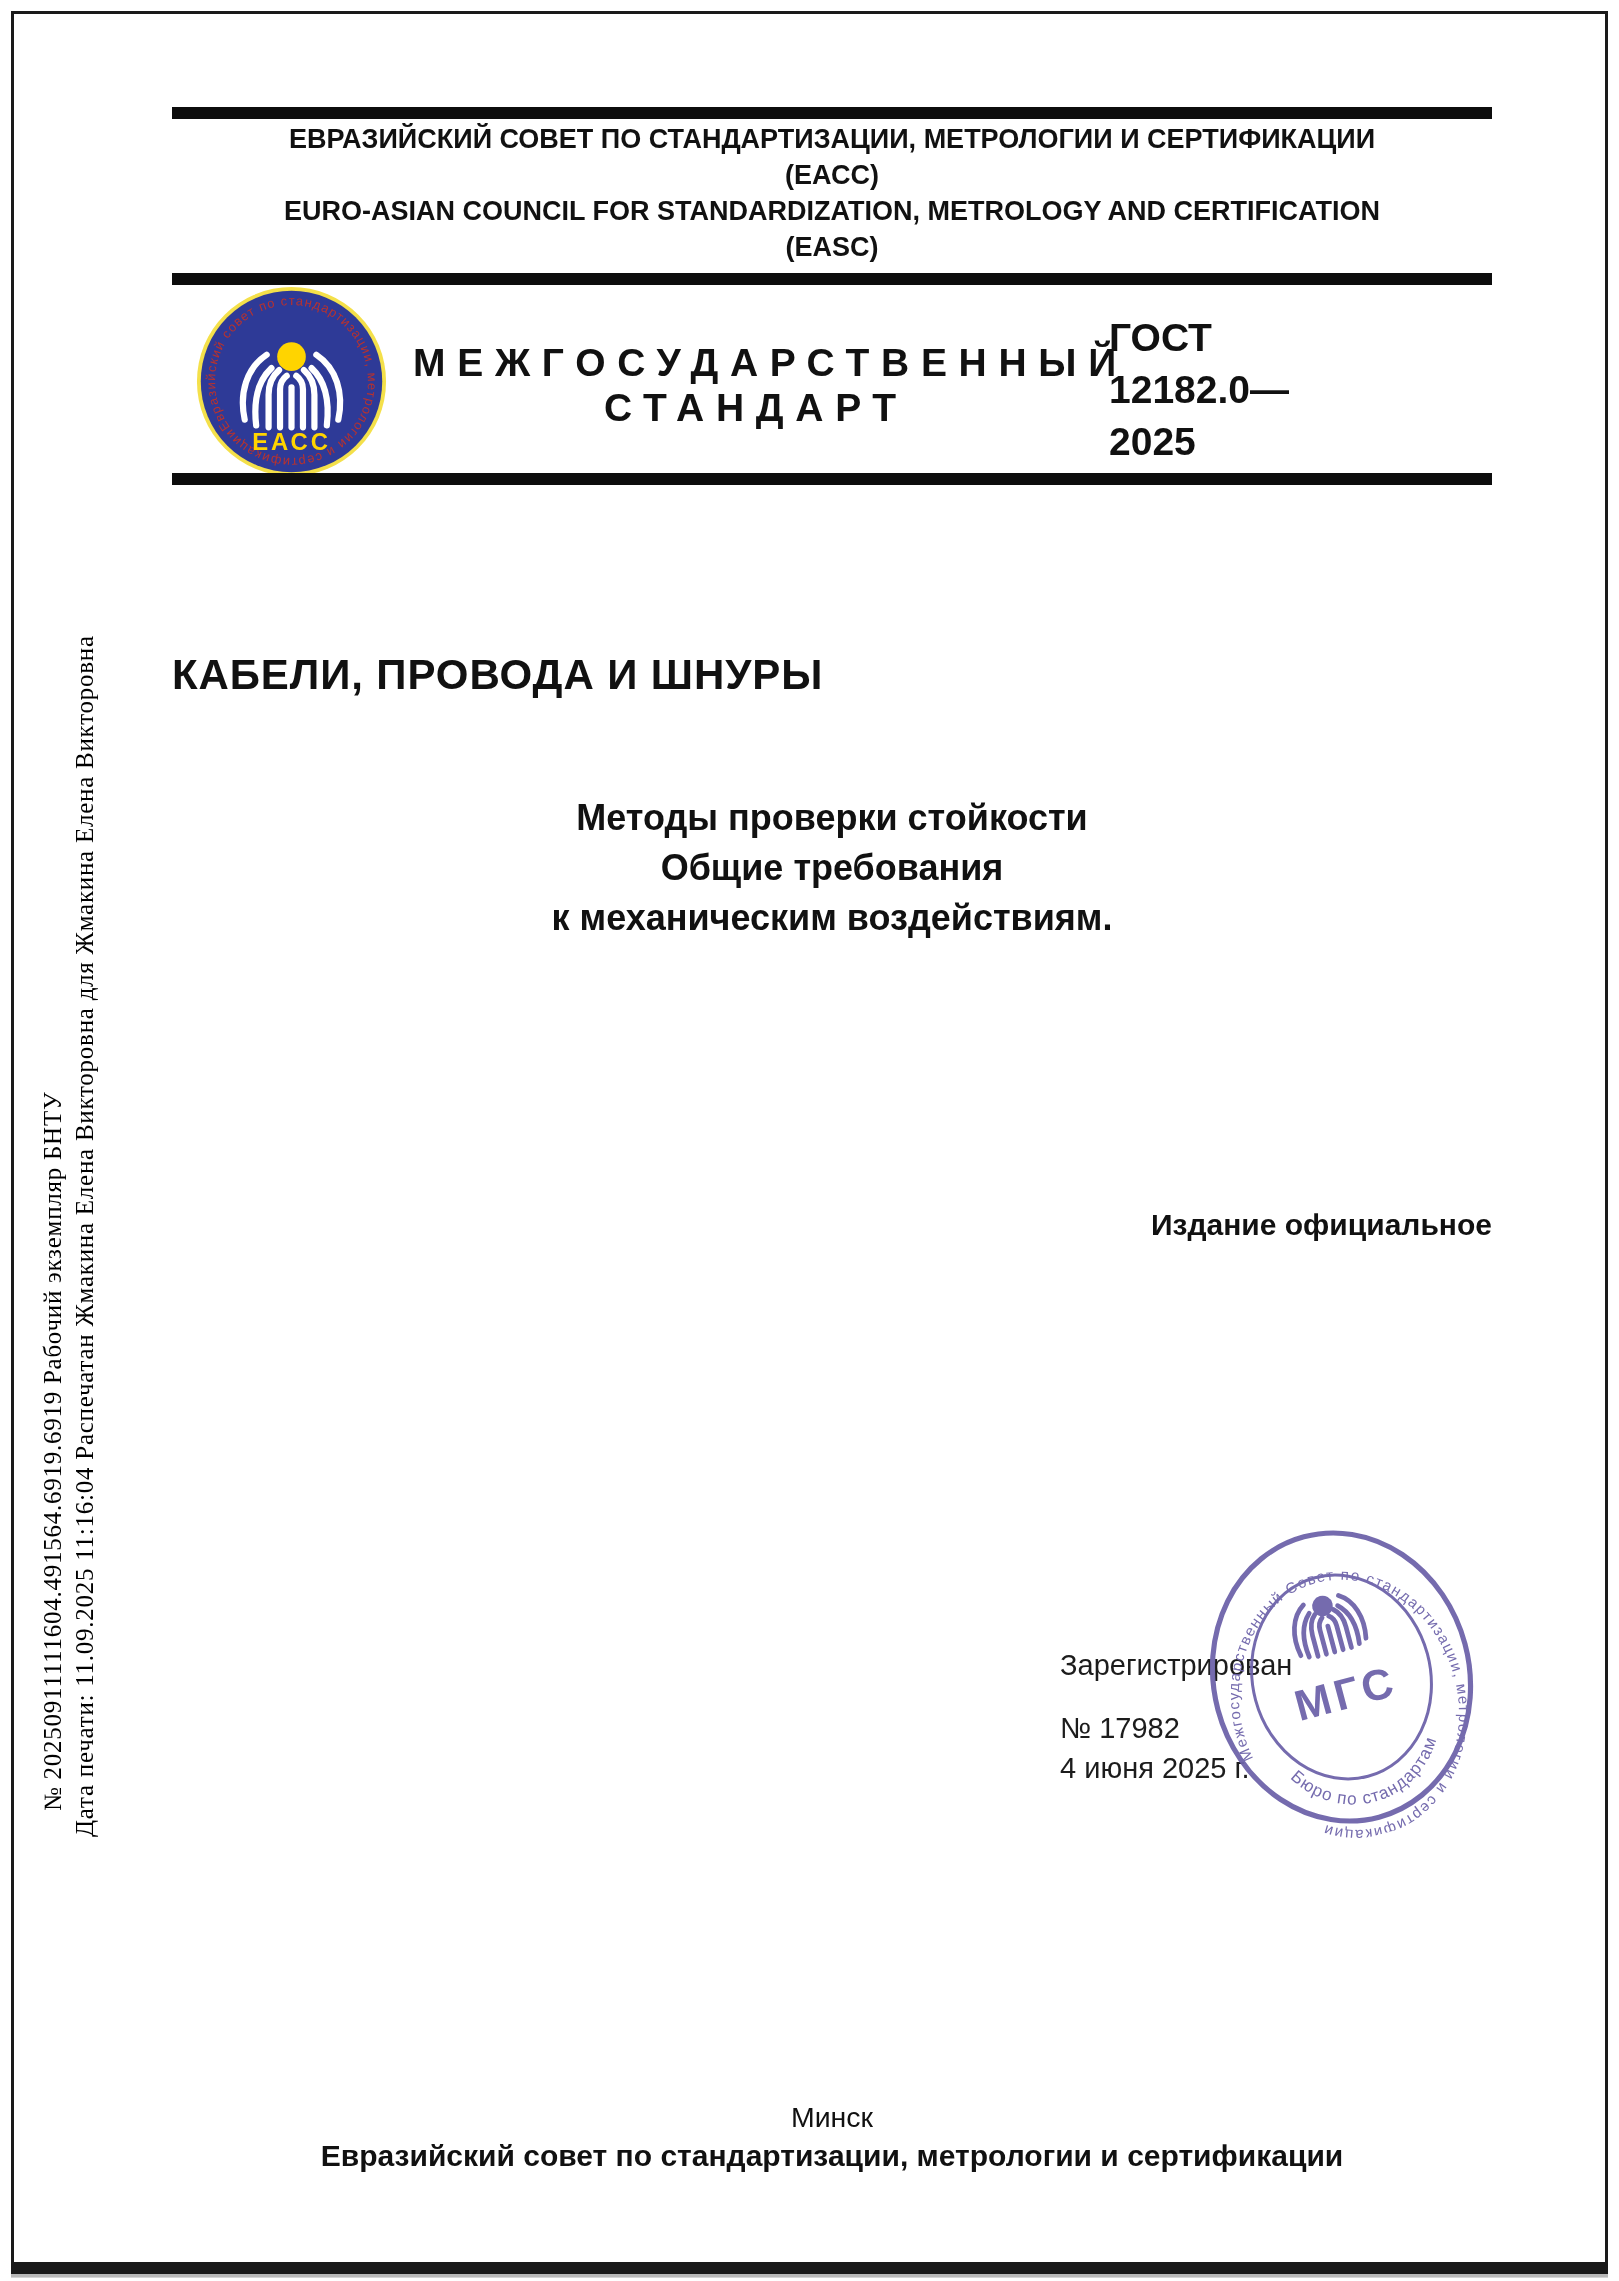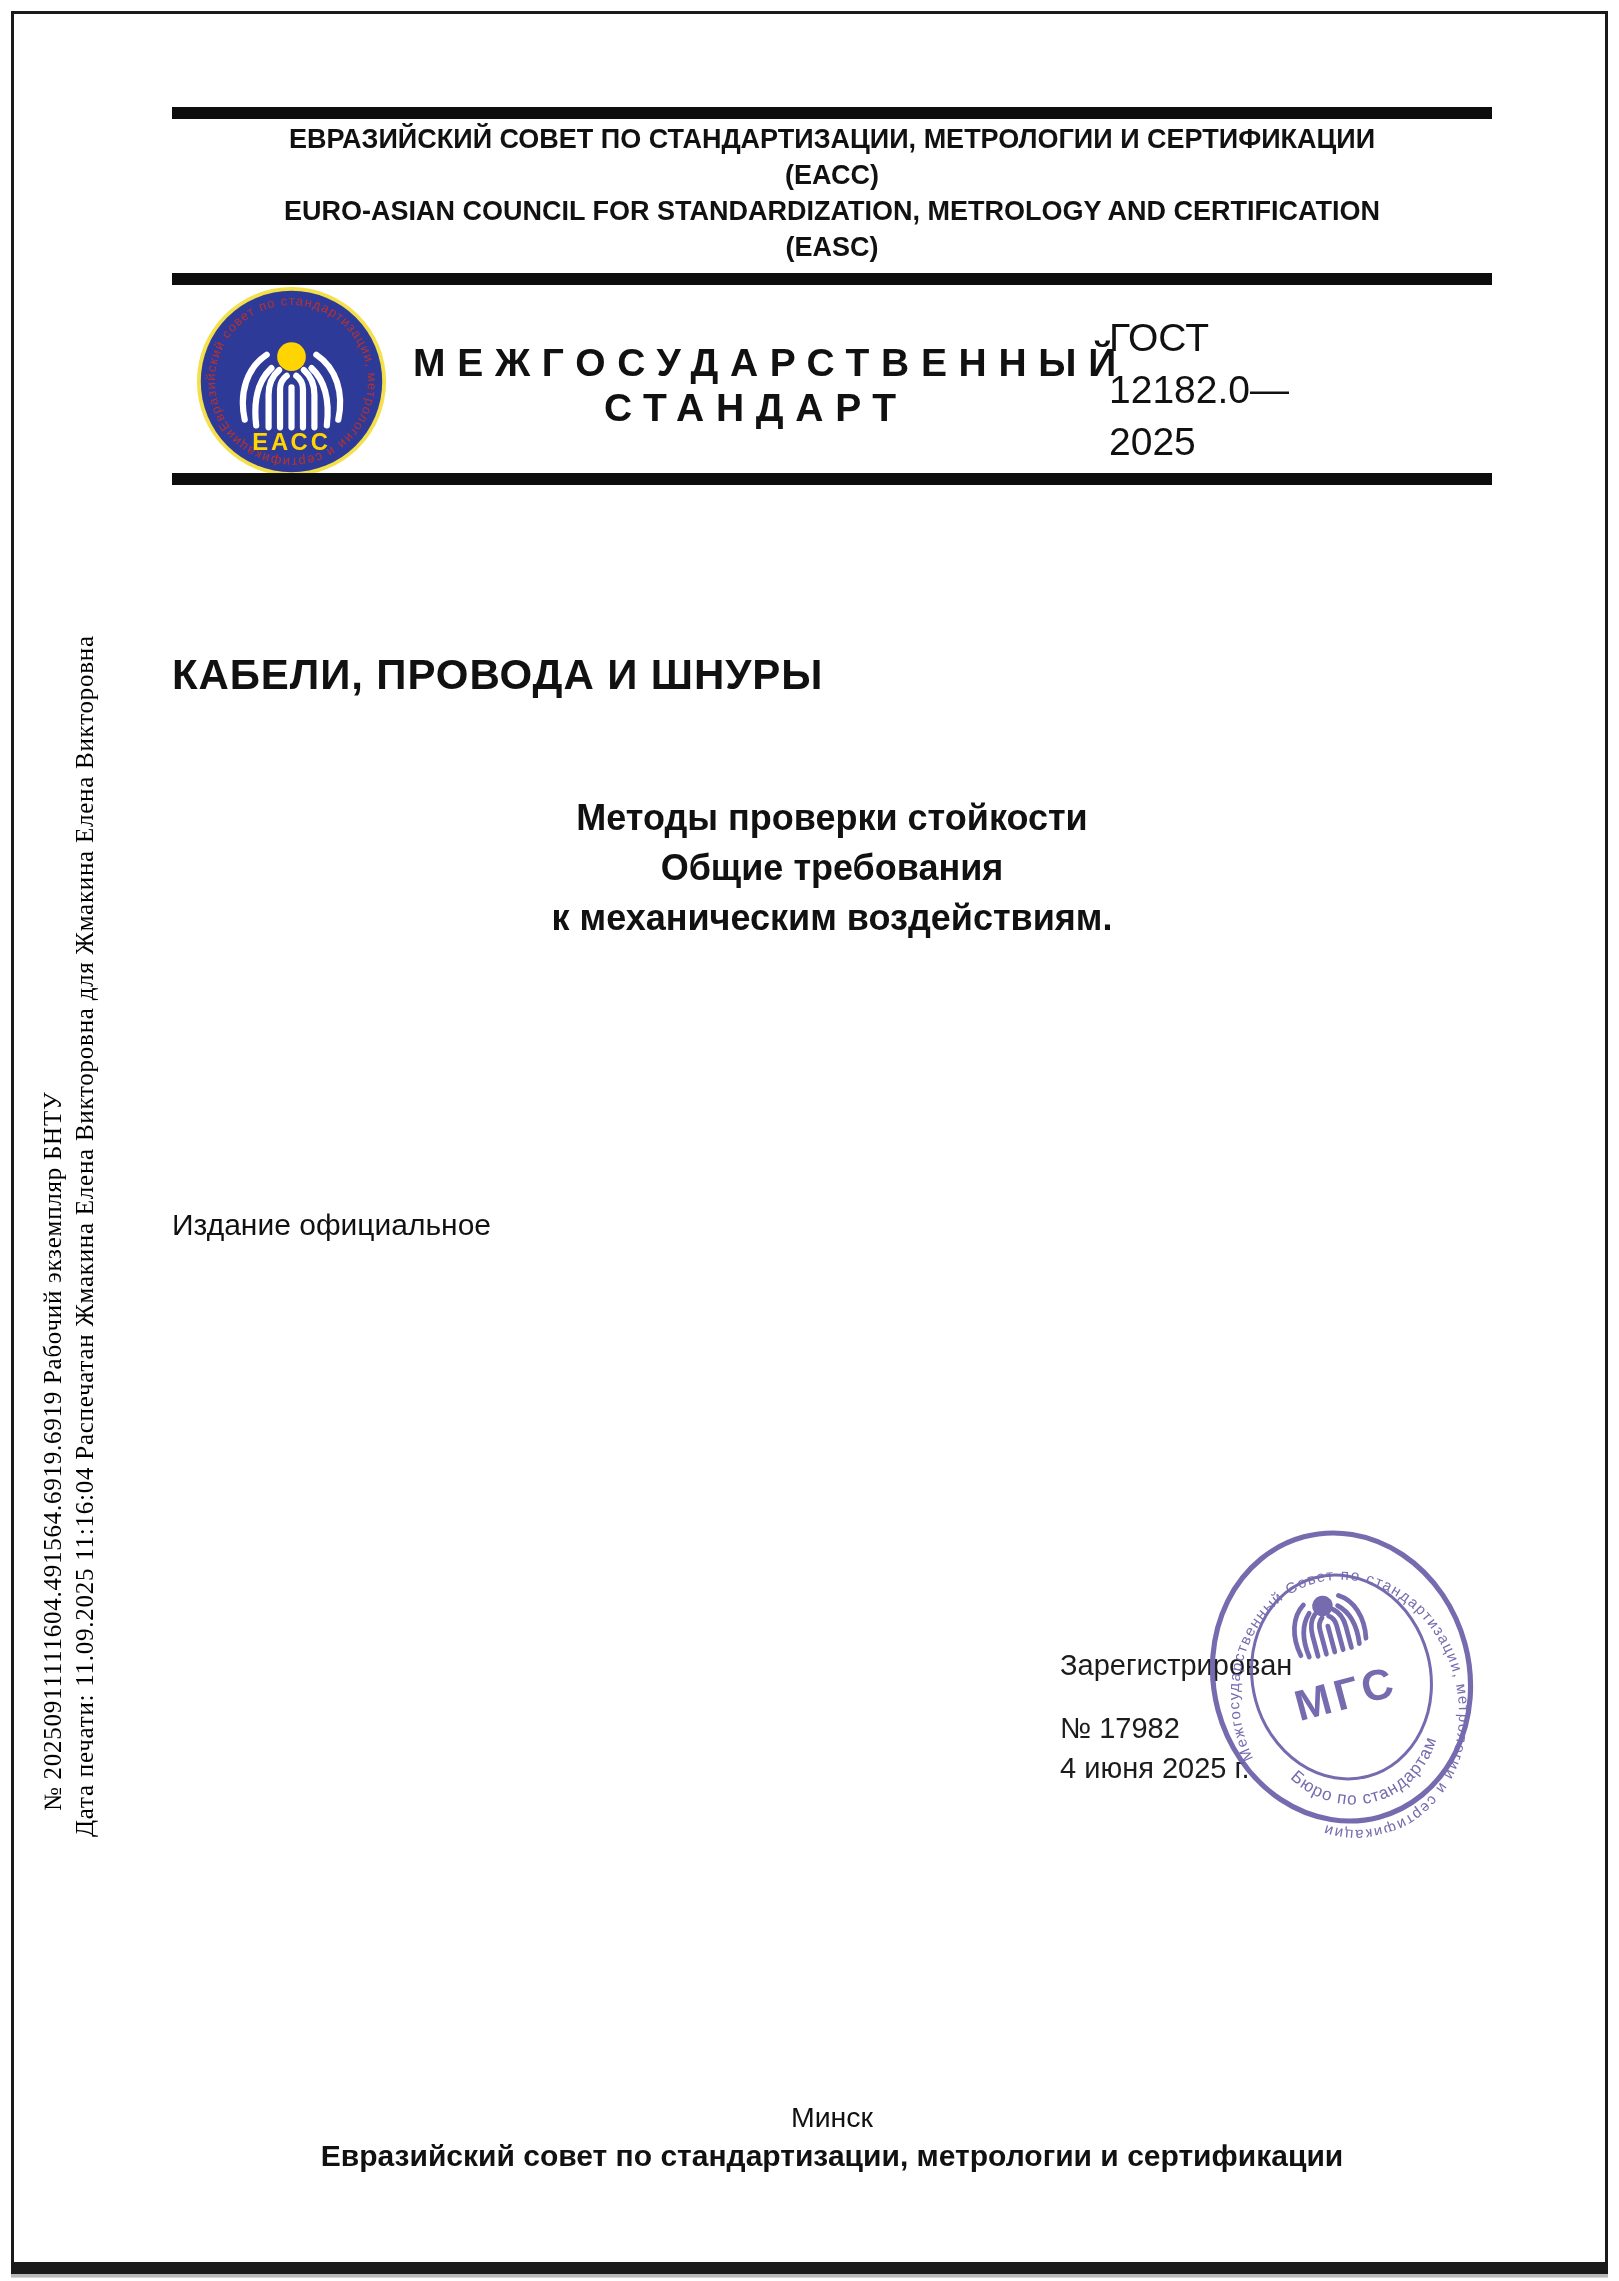--- a/index.html
+++ b/index.html
@@ -6,28 +6,28 @@
   .stage { position:relative; width:1619px; height:2281px; background:#ffffff;
            font-family:"Liberation Sans", sans-serif; color:#111; overflow:hidden; }
   .frame { position:absolute; left:10.7px; top:10.7px; right:10.7px; bottom:7.1px;
            border:3.6px solid #1a1a1a; border-bottom-width:12.5px;
            box-shadow:0 3.6px 0 #b9b9b9; pointer-events:none; }
   .rule { position:absolute; left:172px; width:1320px; height:11.6px; background:#0d0d0d; }
   .org-header { position:absolute; left:172px; top:121px; width:1320px;
                 text-align:center; font-weight:bold; font-size:27px; line-height:36px; }
   .band-type { position:absolute; left:413px; top:340px; width:686px; text-align:center;
                font-weight:bold; font-size:39px; line-height:45px; letter-spacing:0.30em; }
-  .band-designation { position:absolute; left:1109px; top:312px; font-weight:normal;
+  .band-designation { position:absolute; left:1109px; top:312px; font-weight:bold;
                       font-size:39px; line-height:52px; text-align:left; }
   .doc-title { position:absolute; left:172px; top:651px; width:1320px; text-align:left;
                font-weight:bold; font-size:42px; letter-spacing:0.9px; }
   .doc-subtitle { position:absolute; left:172px; top:793px; width:1320px; text-align:center;
                   font-weight:bold; font-size:36px; line-height:50px; }
-  .edition { position:absolute; left:172px; top:1208px; width:1320px; text-align:left;
-             font-weight:normal; font-size:30px; }
+  .edition { position:absolute; left:172px; top:1208px; width:1320px; text-align:right;
+             font-weight:bold; font-size:30px; }
   .reg-line { position:absolute; left:1060px; font-size:29px; font-weight:normal; color:#1c1c1c; }
   .reg-1 { top:1649px; } .reg-2 { top:1700px;margin-top:12px; } .reg-3 { top:1752px; }
   .footer-city { position:absolute; left:172px; top:2101px; width:1320px; text-align:center;
                  font-weight:normal; font-size:28.5px; }
   .footer-org { position:absolute; left:172px; top:2139px; width:1320px; text-align:center;
                 font-weight:bold; font-size:30px; }
   .side-meta { position:absolute; white-space:nowrap; font-family:"Liberation Serif", serif;
                font-size:25px; letter-spacing:0.03em; color:#000;
                transform:rotate(-90deg); transform-origin:0 0; }
   .side-meta-1 { left:39px; top:1811px; }

